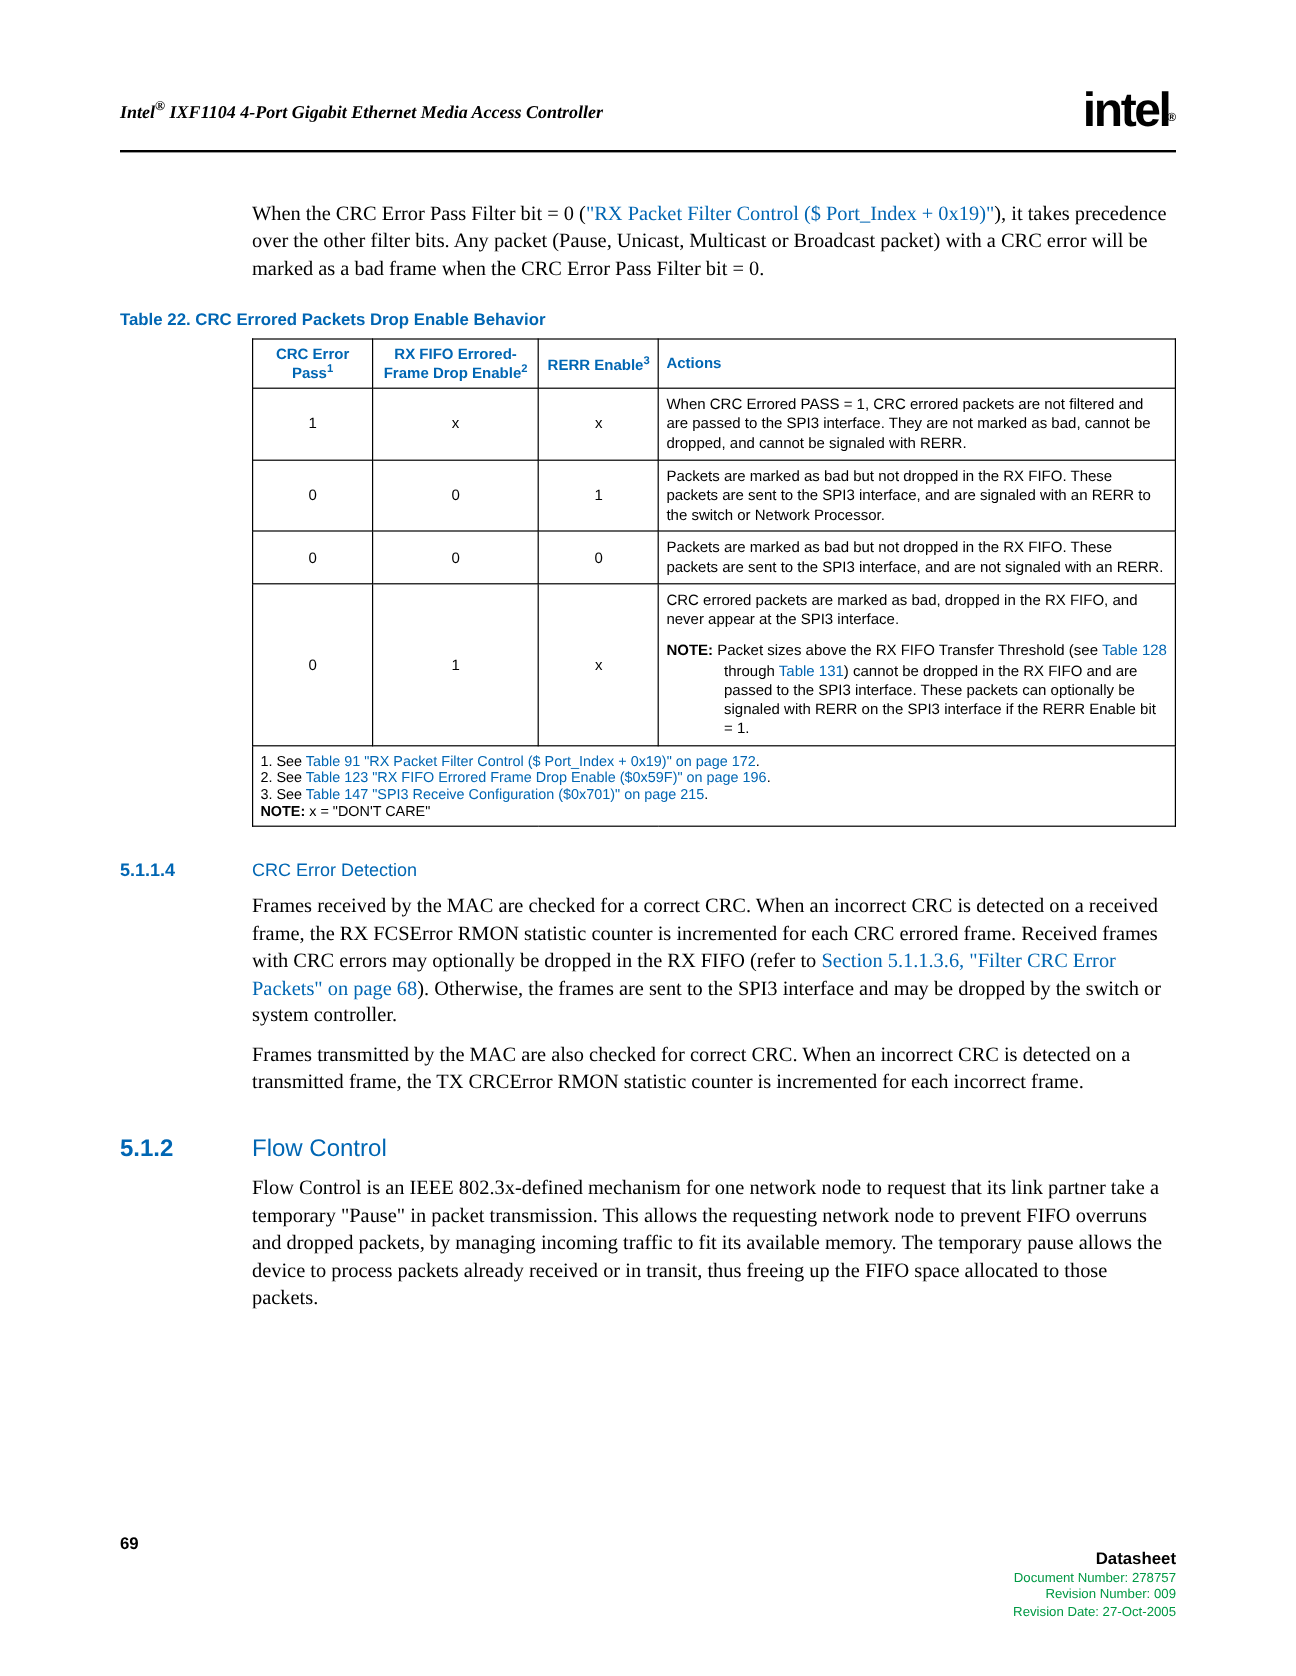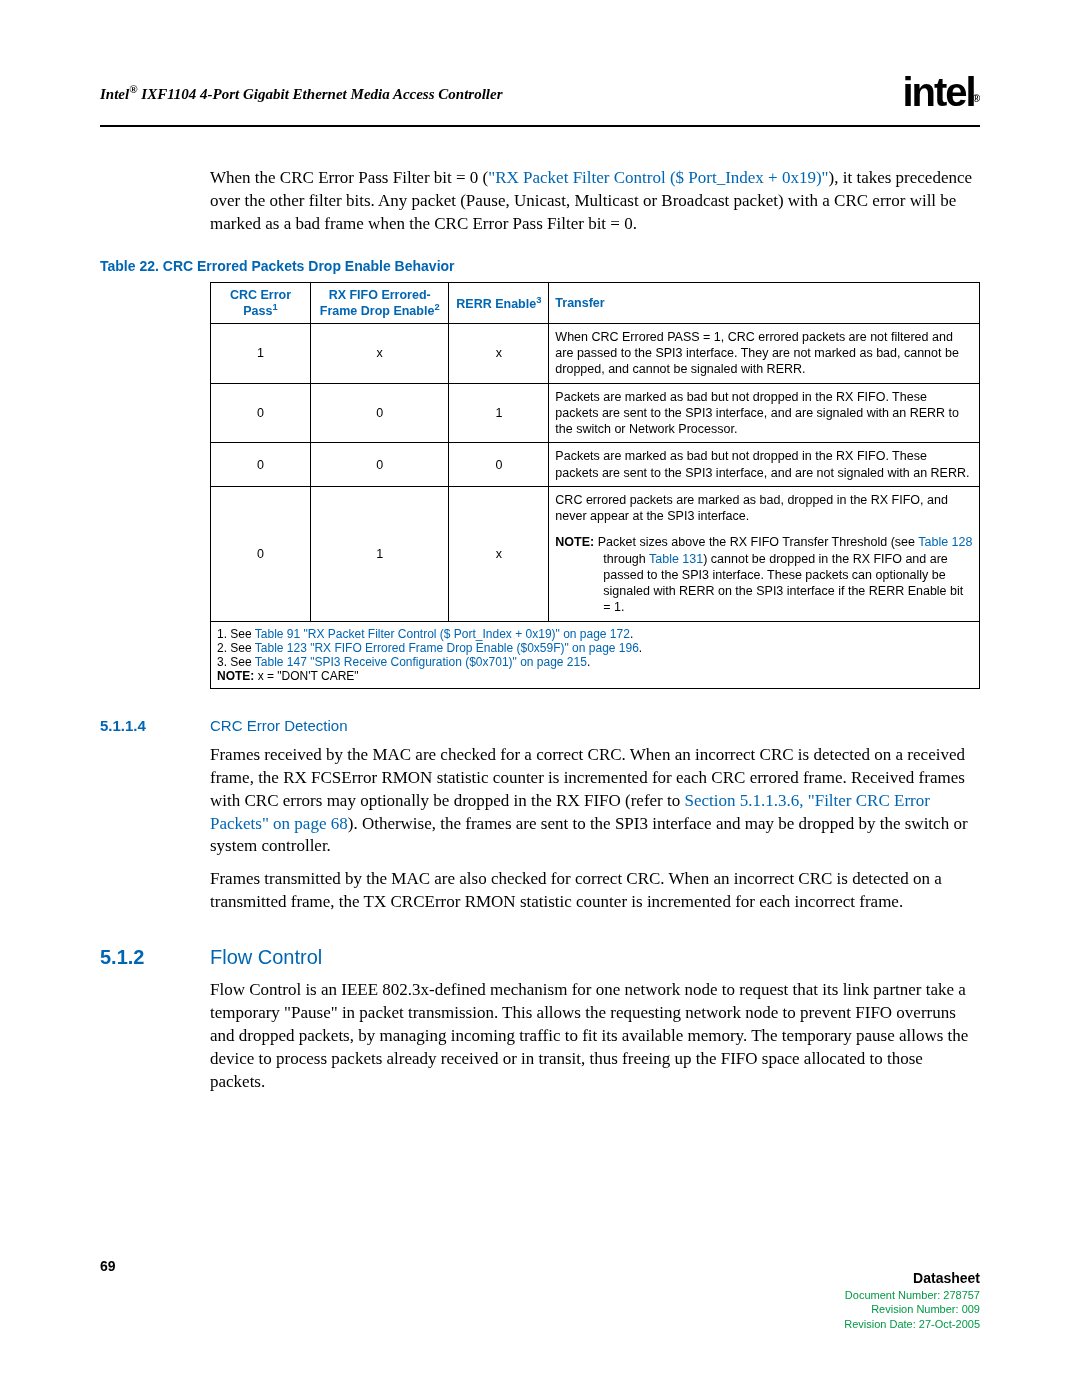--- a/index.html
+++ b/index.html
@@ -116,21 +116,21 @@
     color: #0066b3;
     font-weight: normal;
     font-size: 15px;
   }
   .section-num.big { font-size: 20px; }
   .section-title.big { font-size: 20px; }
   .footer {
     position: absolute;
     left: 100px;
     right: 100px;
-    bottom: 66px;
+    bottom: 46px;
     display: flex;
     justify-content: space-between;
     align-items: flex-start;
   }
   .page-num {
     font-family: Arial, Helvetica, sans-serif;
     font-weight: bold;
     font-size: 14px;
   }
   .footer-right { text-align: right; }
@@ -178,21 +178,21 @@
         <col style="width:13%">
         <col style="width:18%">
         <col style="width:13%">
         <col style="width:56%">
       </colgroup>
       <thead>
         <tr>
           <th><span>CRC Error Pass</span><sup>1</sup></th>
           <th><span>RX FIFO Errored-Frame Drop Enable</span><sup>2</sup></th>
           <th><span>RERR Enable</span><sup>3</sup></th>
-          <th style="text-align:left">Transfer</th>
+          <th style="text-align:left">Actions</th>
         </tr>
       </thead>
       <tbody>
         <tr>
           <td class="center">1</td>
           <td class="center">x</td>
           <td class="center">x</td>
           <td class="actions">When CRC Errored PASS = 1, CRC errored packets are not filtered and are passed to the SPI3 interface. They are not marked as bad, cannot be dropped, and cannot be signaled with RERR.</td>
         </tr>
         <tr>

